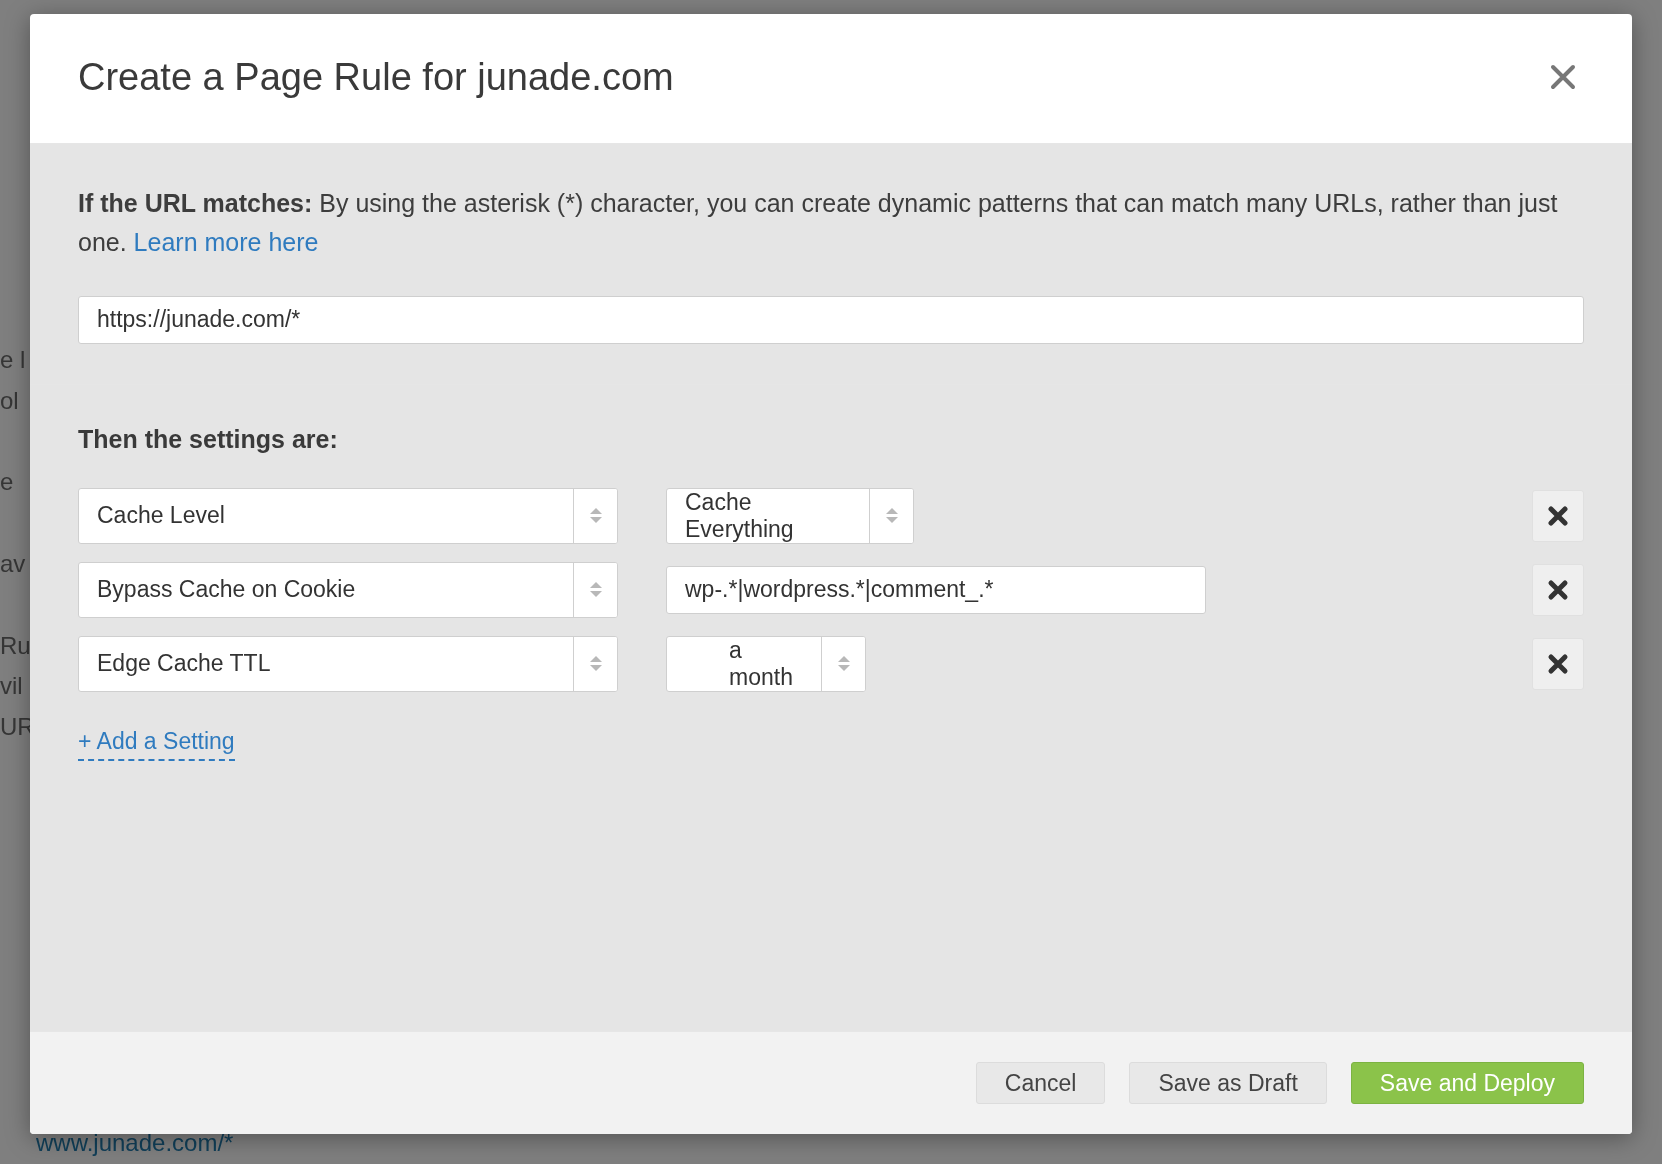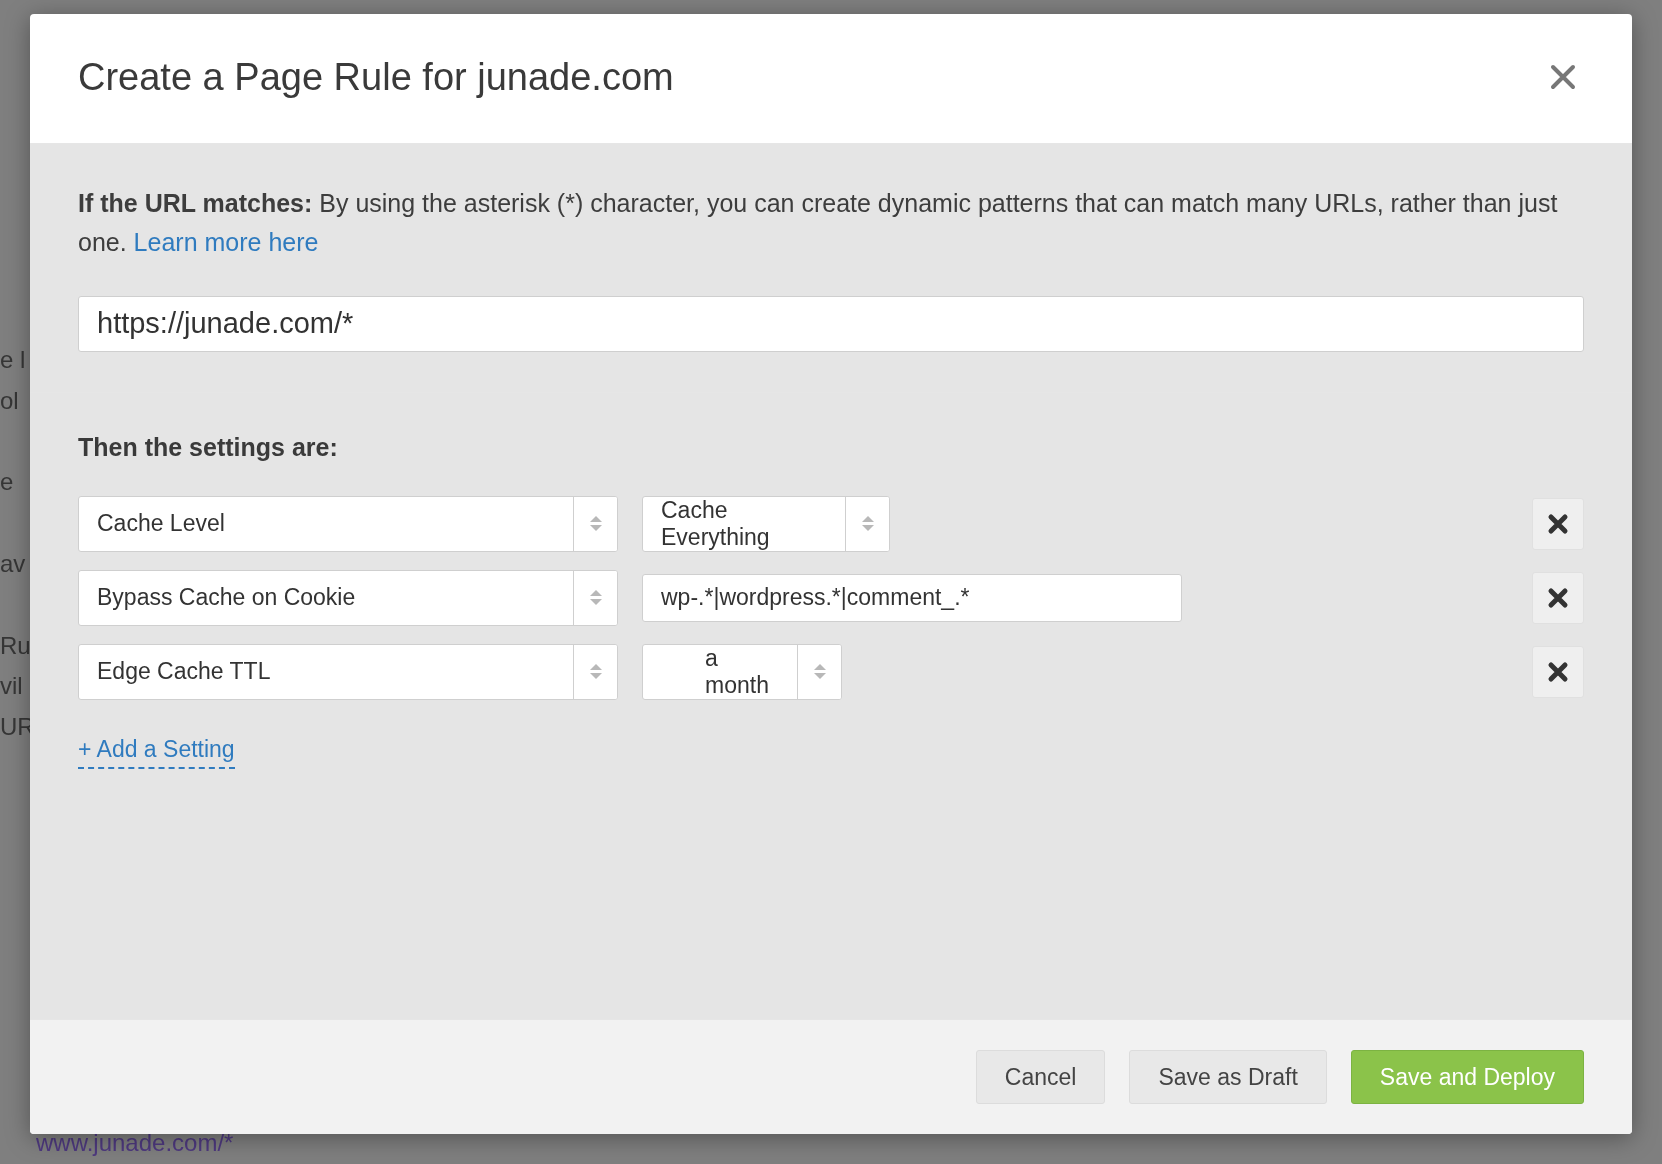--- a/index.html
+++ b/index.html
@@ -78,39 +78,39 @@
     margin-bottom: 34px;
   }
   .intro-text b { font-weight: 700; }
   .link {
     color: #2f7bbf;
     text-decoration: none;
     cursor: pointer;
   }
   .url-input {
     width: 100%;
-    height: 56px;
+    height: 48px;
     border: 1px solid #cfcfcf;
     border-radius: 3px;
     background: #fff;
-    font-size: 29px;
+    font-size: 23px;
     padding: 0 18px;
     color: #333;
     outline: none;
   }
   .settings-label {
     font-size: 25px;
     font-weight: 700;
     color: #3a3a3a;
     margin-bottom: 34px;
   }
   .setting-row {
     display: grid;
     grid-template-columns: 540px 540px 1fr;
-    gap: 24px;
+    gap: 48px;
     align-items: center;
     margin-bottom: 18px;
   }
   .select {
     height: 56px;
     border: 1px solid #cfcfcf;
     border-radius: 3px;
     background: #fff;
     display: flex;
     align-items: stretch;
@@ -183,21 +183,21 @@
   }
   .modal-footer {
     background: #f2f2f2;
     border-top: 1px solid #e6e6e6;
     padding: 30px 48px;
     display: flex;
     justify-content: flex-end;
     gap: 24px;
   }
   .btn {
-    height: 54px;
+    height: 42px;
     padding: 0 28px;
     border-radius: 3px;
     border: 1px solid transparent;
     font-size: 23px;
     cursor: pointer;
     display: inline-flex;
     align-items: center;
   }
   .btn-secondary {
     background: #e8e8e8;
@@ -208,21 +208,21 @@
     background: #8bc34a;
     border-color: #7cb342;
     color: #fff;
   }
   .x-glyph svg { width: 24px; height: 24px; display:block; }
   .bg-footer-row {
     position:absolute;
     left: 36px;
     bottom: 0;
     font-size: 24px;
-    color:#8b5cf6;
+    color:#0369a1;
   }
 </style>
 </head>
 <body>
 
 <div class="backdrop">
   <div class="bg-text">
     <span class="bg-row">e l</span>
     <span class="bg-row">ol</span>
     <br>

